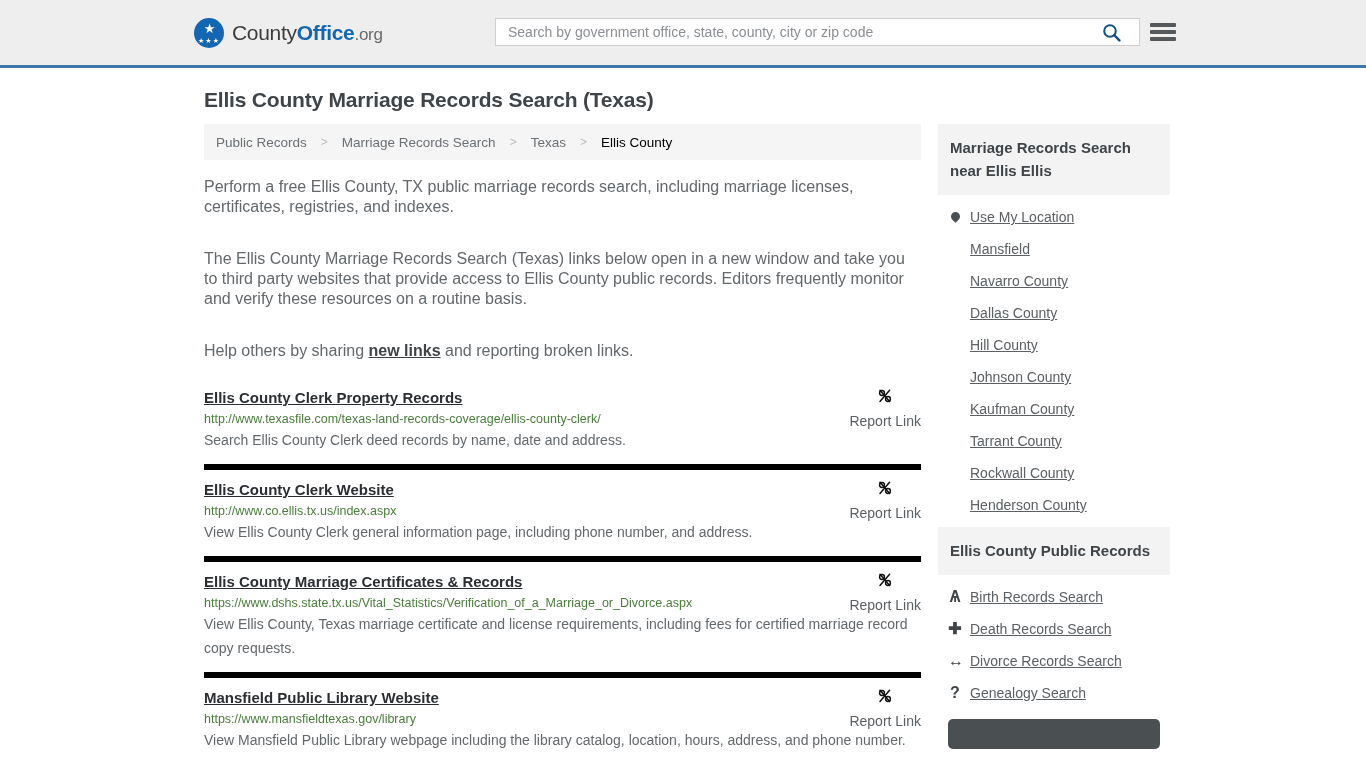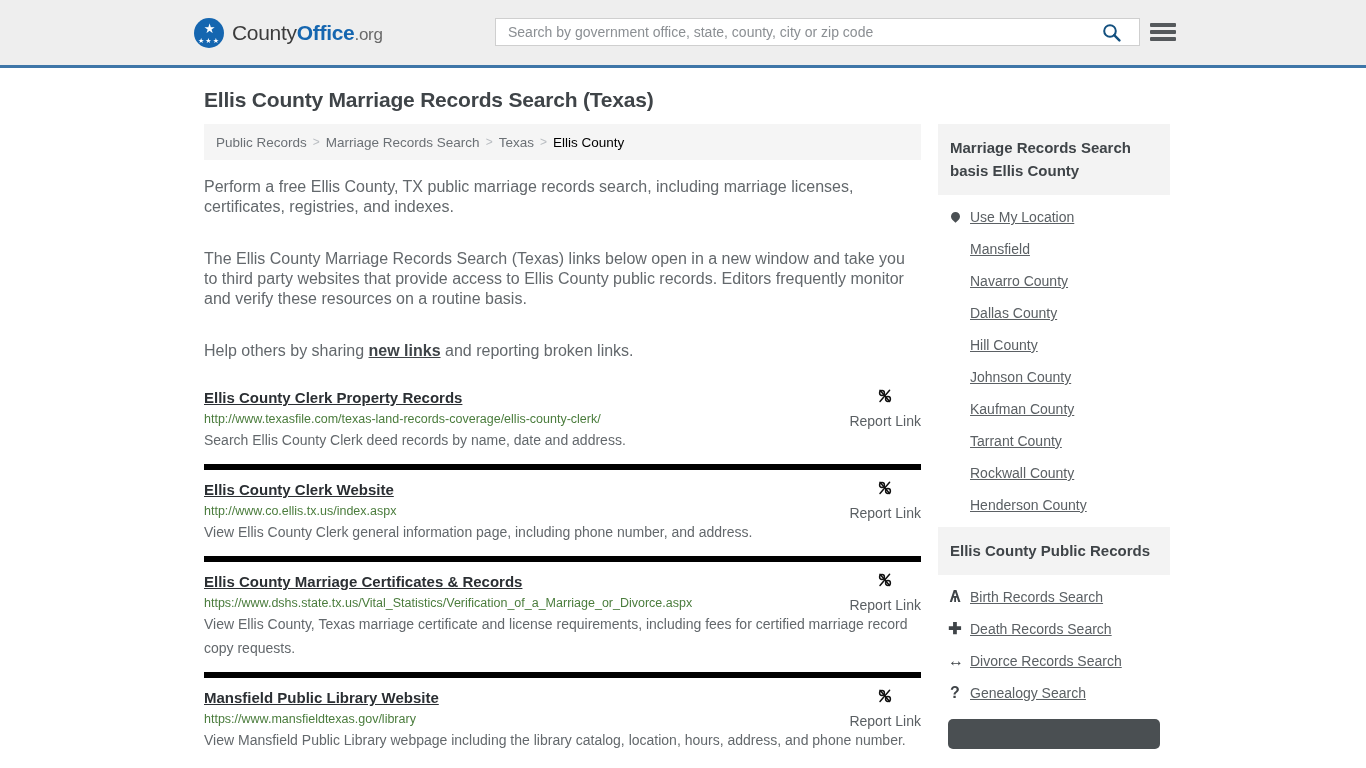--- a/index.html
+++ b/index.html
@@ -132,21 +132,21 @@
   }
 
   
   .breadcrumb {
     background: #f5f5f5;
     height: 36px;
     display: flex;
     align-items: center;
     padding: 0 12px;
     font-size: 13.5px;
-    gap: 6px;
+    gap: 14px;
   }
   .breadcrumb a {
     color: #6b7075;
     text-decoration: none;
   }
   .breadcrumb .sep { color: #b9bdc1; font-size: 12px; }
   .breadcrumb .current { color: #000000; }
 
   
   .intro p {
@@ -368,21 +368,21 @@
         <p class="result-url">https://www.mansfieldtexas.gov/library</p>
         <p class="result-desc">View Mansfield Public Library webpage including the library catalog, location, hours, address, and phone number.</p>
       </article>
 
     </section>
   </main>
 
   <aside class="sidebar">
 
     <div class="side-box">
-      <div class="side-head">Marriage Records Search basis Ellis County</div>
+      <div class="side-head">Marriage Records Search near Ellis Ellis</div>
       <ul class="side-list">
         <li>
           <span class="side-icon"><span class="pin"></span></span>
           <a href="#">Use My Location</a>
         </li>
         <li>
           <span class="no-icon"></span>
           <a href="#">Mansfield</a>
         </li>
         <li>

